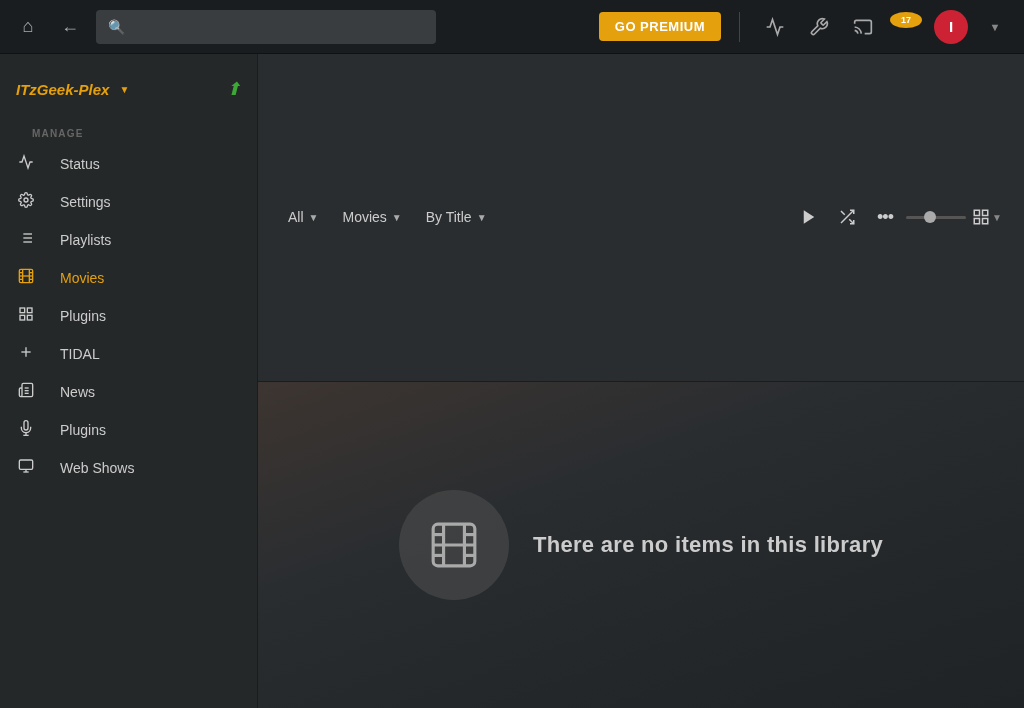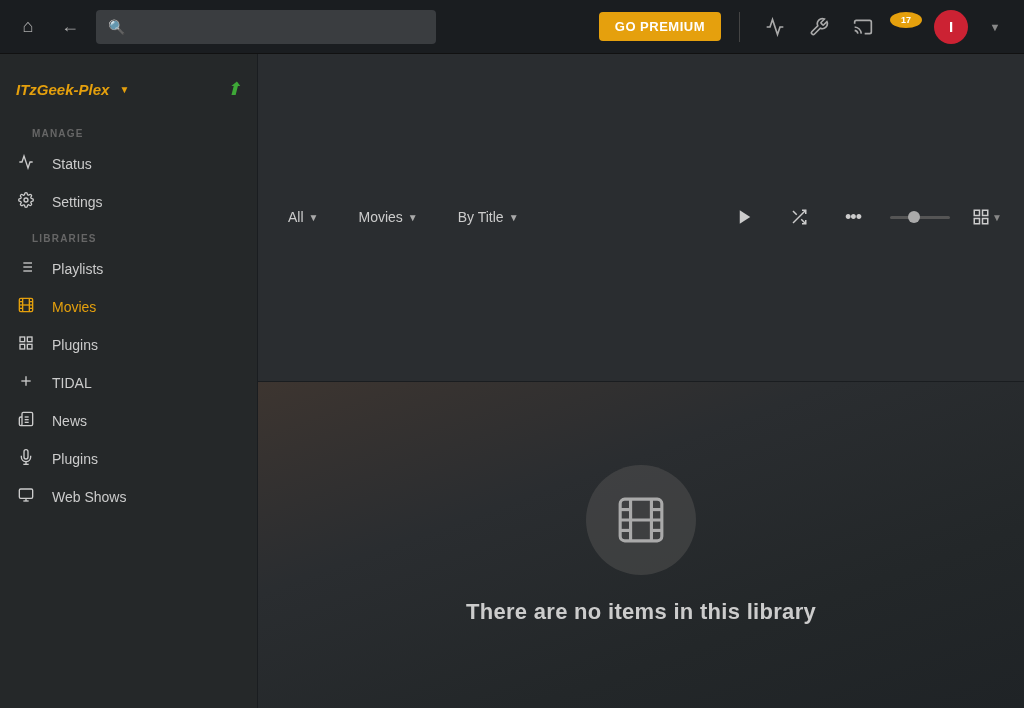--- a/index.html
+++ b/index.html
@@ -142,42 +142,42 @@
       font-weight: 700;
       letter-spacing: 1.2px;
       color: #666;
       padding: 12px 32px 6px;
       text-transform: uppercase;
     }
     .sidebar-item {
       display: flex;
       align-items: center;
       padding: 9px 16px;
-      gap: 16px;
+      gap: 24px;
       cursor: pointer;
       font-size: 14px;
       color: #ccc;
       border-radius: 0;
     }
     .sidebar-item.active { color: #e5a00d; }
     .sidebar-item .icon {
       font-size: 16px;
       width: 20px;
       text-align: center;
       flex-shrink: 0;
     }
 
     
     .toolbar {
       height: 54px;
       background: #2a2d30;
       display: flex;
       align-items: center;
       padding: 0 20px;
-      gap: 20px;
+      gap: 4px;
       border-bottom: 1px solid #1a1d20;
       flex: 1;
     }
     .toolbar-dropdown {
       display: flex;
       align-items: center;
       gap: 5px;
       padding: 6px 10px;
       color: #ccc;
       font-size: 14px;
@@ -224,21 +224,21 @@
     
     .main-wrapper {
       flex: 1;
       display: flex;
       flex-direction: column;
     }
     .main-content {
       flex: 1;
       background: linear-gradient(160deg, #3d3530 0%, #2a2d30 35%, #232729 70%, #1f2326 100%);
       display: flex;
-      flex-direction: column;
+      flex-direction: row;
       align-items: center;
       justify-content: center;
       gap: 24px;
     }
     .empty-icon-circle {
       width: 110px; height: 110px;
       background: rgba(80,80,80,0.55);
       border-radius: 50%;
       display: flex;
       align-items: center;
@@ -312,21 +312,20 @@
     <div class="sidebar-item">
       <span class="icon">
         <svg width="16" height="16" viewBox="0 0 24 24" fill="none" stroke="currentColor" stroke-width="2">
           <circle cx="12" cy="12" r="3"></circle>
           <path d="M19.4 15a1.65 1.65 0 0 0 .33 1.82l.06.06a2 2 0 0 1-2.83 2.83l-.06-.06a1.65 1.65 0 0 0-1.82-.33 1.65 1.65 0 0 0-1 1.51V21a2 2 0 0 1-4 0v-.09A1.65 1.65 0 0 0 9 19.4a1.65 1.65 0 0 0-1.82.33l-.06.06a2 2 0 0 1-2.83-2.83l.06-.06A1.65 1.65 0 0 0 4.68 15a1.65 1.65 0 0 0-1.51-1H3a2 2 0 0 1 0-4h.09A1.65 1.65 0 0 0 4.6 9a1.65 1.65 0 0 0-.33-1.82l-.06-.06a2 2 0 0 1 2.83-2.83l.06.06A1.65 1.65 0 0 0 9 4.68a1.65 1.65 0 0 0 1-1.51V3a2 2 0 0 1 4 0v.09a1.65 1.65 0 0 0 1 1.51 1.65 1.65 0 0 0 1.82-.33l.06-.06a2 2 0 0 1 2.83 2.83l-.06.06A1.65 1.65 0 0 0 19.4 9a1.65 1.65 0 0 0 1.51 1H21a2 2 0 0 1 0 4h-.09a1.65 1.65 0 0 0-1.51 1z"></path>
         </svg>
       </span>
       <span>Settings</span>
     </div>
 
-    <div class="sidebar-section-label">LIBRARIES</div>
 
     <div class="sidebar-item">
       <span class="icon">
         <svg width="16" height="16" viewBox="0 0 24 24" fill="none" stroke="currentColor" stroke-width="2">
           <line x1="8" y1="6" x2="21" y2="6"></line>
             <line x1="8" y1="12" x2="21" y2="12"></line>
           <line x1="8" y1="18" x2="21" y2="18"></line>
           <line x1="3" y1="6" x2="3.01" y2="6"></line>
             <line x1="3" y1="12" x2="3.01" y2="12"></line>
           <line x1="3" y1="18" x2="3.01" y2="18"></line>

